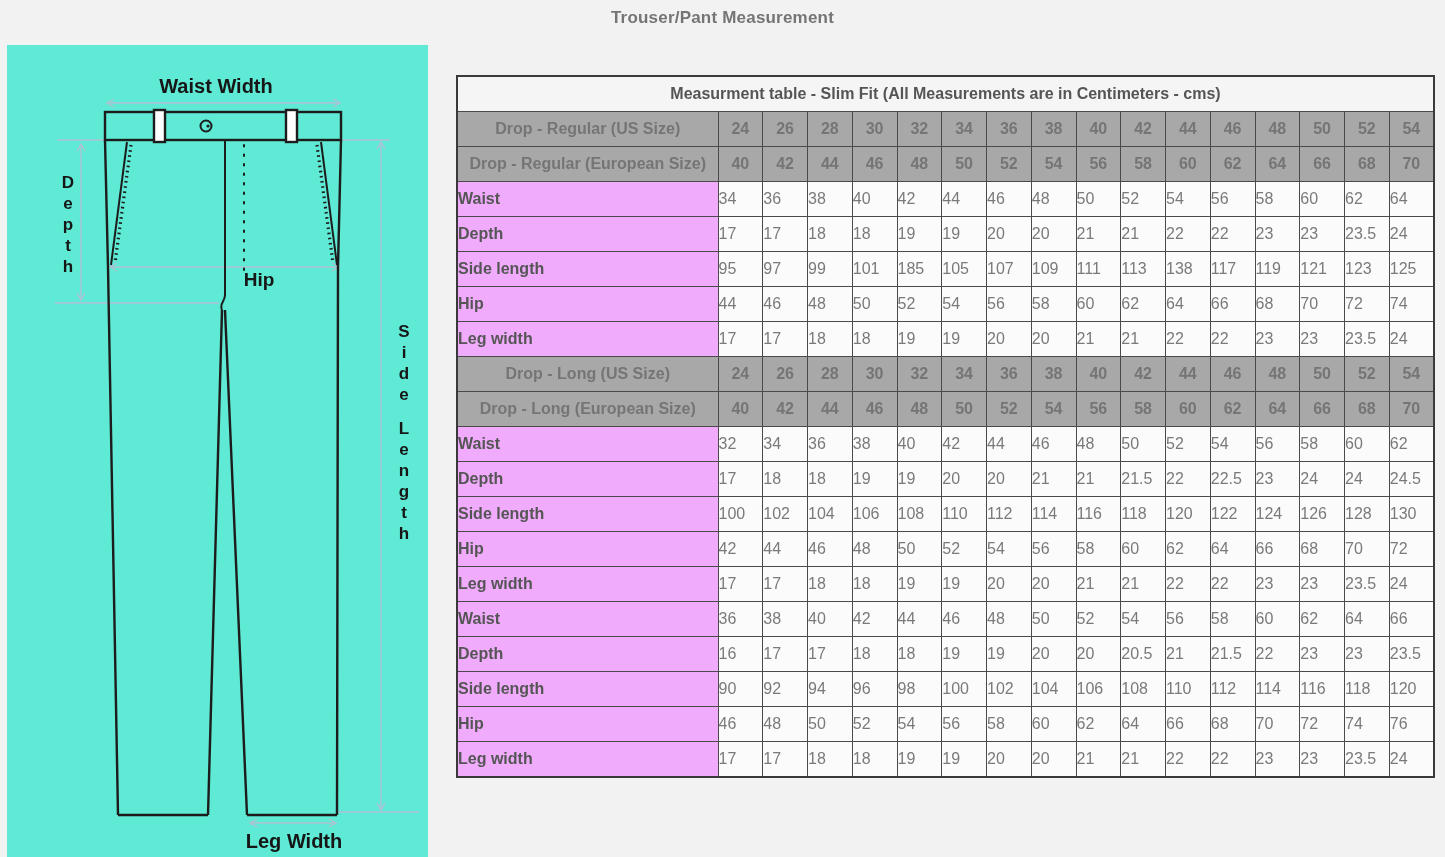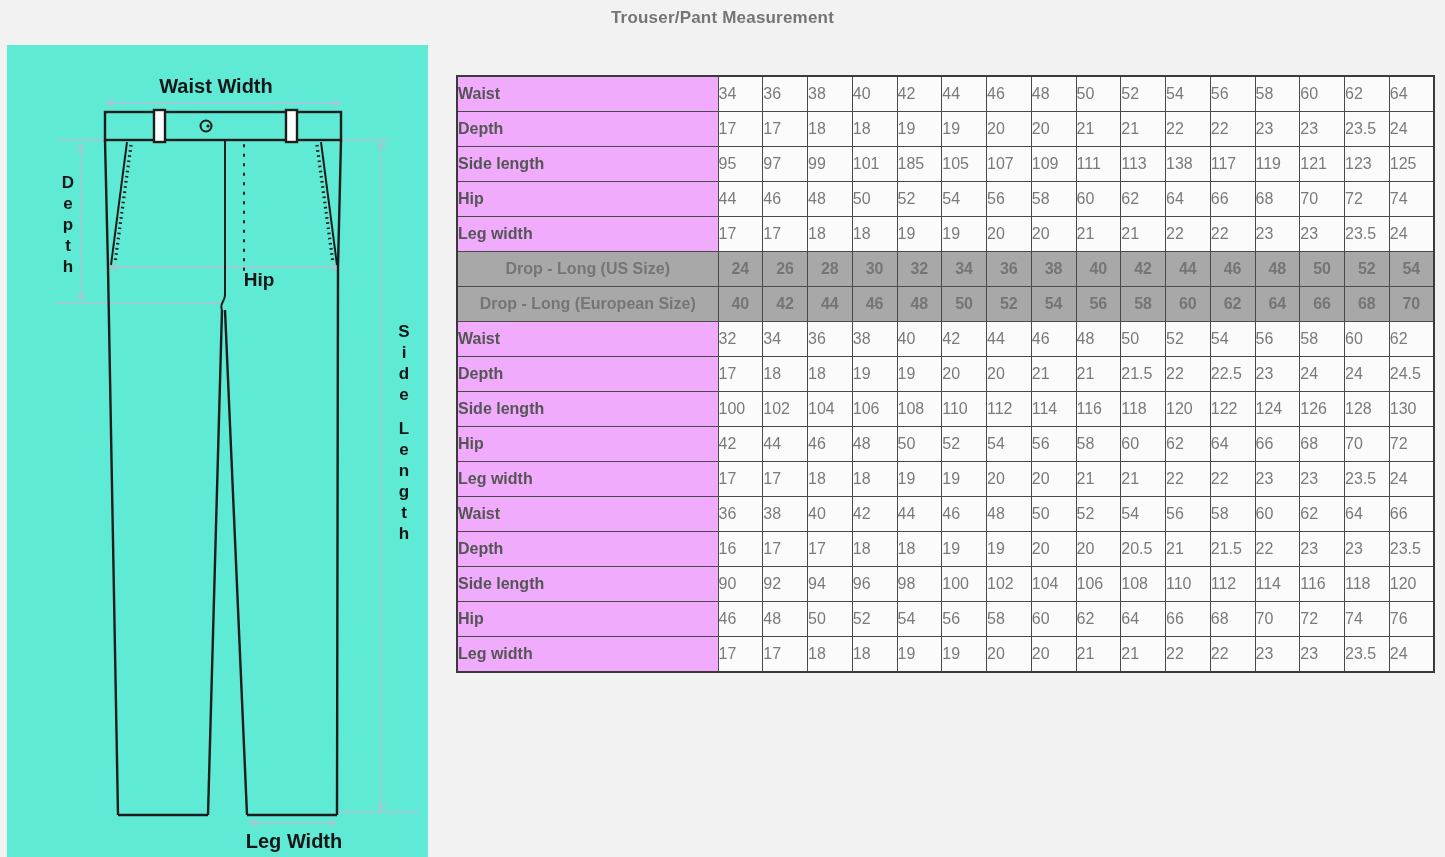--- a/index.html
+++ b/index.html
@@ -148,20 +148,61 @@
       <col>
         <col>
         <col>
         <col>
         <col>
         <col>
         <col>
         <col>
     </colgroup>
     <tbody id="measurement-tbody">
+      <tr>
+        <td colspan="17" class="title-cell">Measurment table - Slim Fit (All Measurements are in Centimeters - cms)</td>
+      </tr>
+    <tr class="hdr-row">
+          <td class="hdr-label">Drop - Regular (US Size)</td>
+          <td class="hdr-num">24</td>
+          <td class="hdr-num">26</td>
+          <td class="hdr-num">28</td>
+          <td class="hdr-num">30</td>
+          <td class="hdr-num">32</td>
+          <td class="hdr-num">34</td>
+          <td class="hdr-num">36</td>
+          <td class="hdr-num">38</td>
+          <td class="hdr-num">40</td>
+          <td class="hdr-num">42</td>
+          <td class="hdr-num">44</td>
+          <td class="hdr-num">46</td>
+          <td class="hdr-num">48</td>
+          <td class="hdr-num">50</td>
+          <td class="hdr-num">52</td>
+          <td class="hdr-num">54</td>
+        </tr>
+        <tr class="hdr-row">
+          <td class="hdr-label">Drop - Regular (European Size)</td>
+          <td class="hdr-num">40</td>
+          <td class="hdr-num">42</td>
+          <td class="hdr-num">44</td>
+          <td class="hdr-num">46</td>
+          <td class="hdr-num">48</td>
+          <td class="hdr-num">50</td>
+          <td class="hdr-num">52</td>
+          <td class="hdr-num">54</td>
+          <td class="hdr-num">56</td>
+          <td class="hdr-num">58</td>
+          <td class="hdr-num">60</td>
+          <td class="hdr-num">62</td>
+          <td class="hdr-num">64</td>
+          <td class="hdr-num">66</td>
+          <td class="hdr-num">68</td>
+          <td class="hdr-num">70</td>
+        </tr>
         <tr>
           <td class="row-label">Waist</td>
           <td class="val">34</td>
           <td class="val">36</td>
           <td class="val">38</td>
           <td class="val">40</td>
           <td class="val">42</td>
           <td class="val">44</td>
           <td class="val">46</td>
           <td class="val">48</td>

